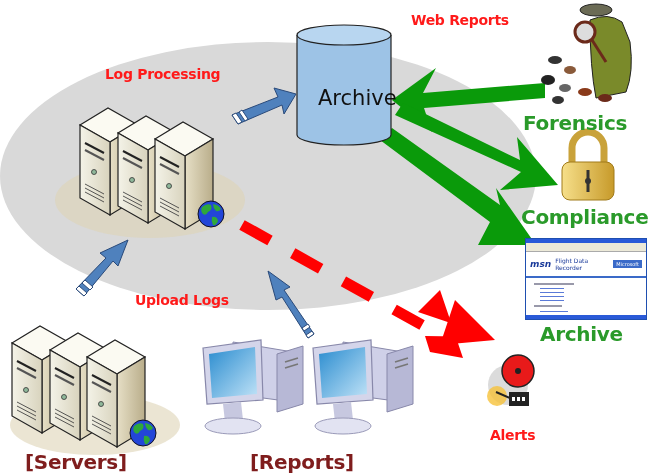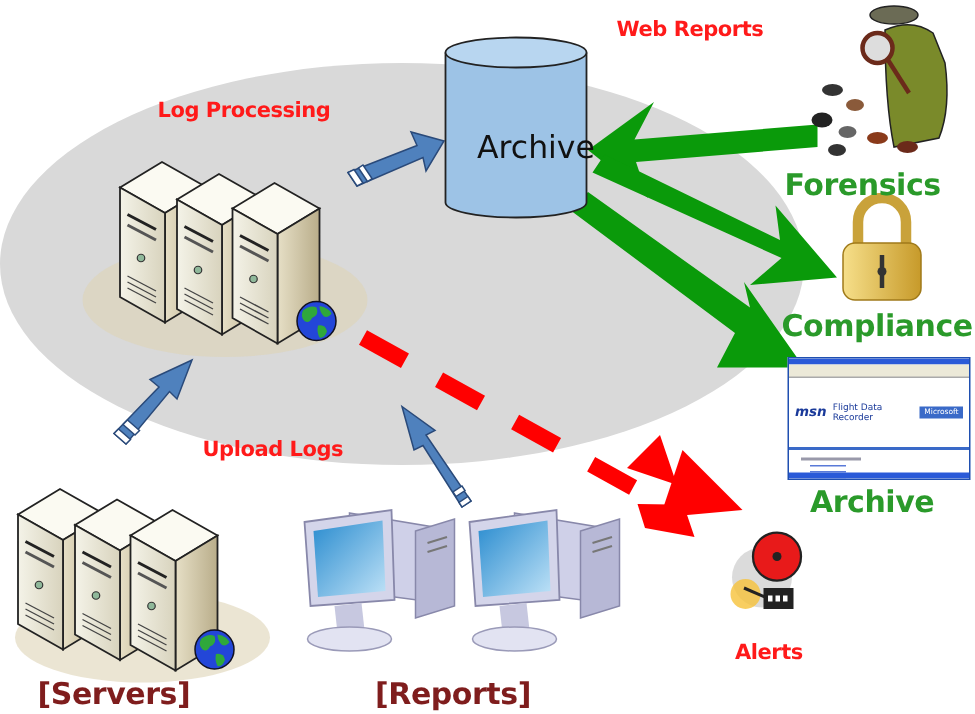--- a/index.html
+++ b/index.html
@@ -149,21 +149,21 @@
     <rect x="512" y="397" width="3" height="4" fill="#fff"></rect>
       <rect x="517" y="397" width="3" height="4" fill="#fff"></rect>
       <rect x="522" y="397" width="3" height="4" fill="#fff"></rect>
     <line x1="496" y1="392" x2="510" y2="398" stroke="#222" stroke-width="2"></line>
   </g>
 </svg>
 
 <div style="position:absolute;left:525px;top:238px;width:120px;height:80px;border:1px solid #1f4fb0;background:#fff;font-size:7px;overflow:hidden;">
   <div style="height:4px;background:#2a5ad8;"></div>
   <div style="height:8px;background:#ece9d8;border-bottom:1px solid #aaa;"></div>
-  <div style="display:flex;align-items:center;padding:16px 4px;border-bottom:2px solid #3a6ac8;">
+  <div style="display:flex;align-items:center;padding:5px 4px;border-bottom:2px solid #3a6ac8;">
     <span style="font-weight:bold;font-style:italic;color:#1a3a9a;font-size:9px;">msn</span>
     <span style="margin-left:4px;color:#1a3a9a;font-size:6px;">Flight Data Recorder</span>
     <span style="margin-left:auto;background:#3a6ac8;color:#fff;font-size:5px;padding:1px 3px;">Microsoft</span>
   </div>
   <div style="padding:3px 8px;">
     <div style="height:2px;width:40px;background:#99a;margin:2px 0;"></div>
     <div style="height:1px;width:24px;background:#5a7ad8;margin:3px 6px;"></div>
     <div style="height:1px;width:24px;background:#5a7ad8;margin:3px 6px;"></div>
     <div style="height:1px;width:24px;background:#5a7ad8;margin:3px 6px;"></div>
     <div style="height:1px;width:24px;background:#5a7ad8;margin:3px 6px;"></div>

